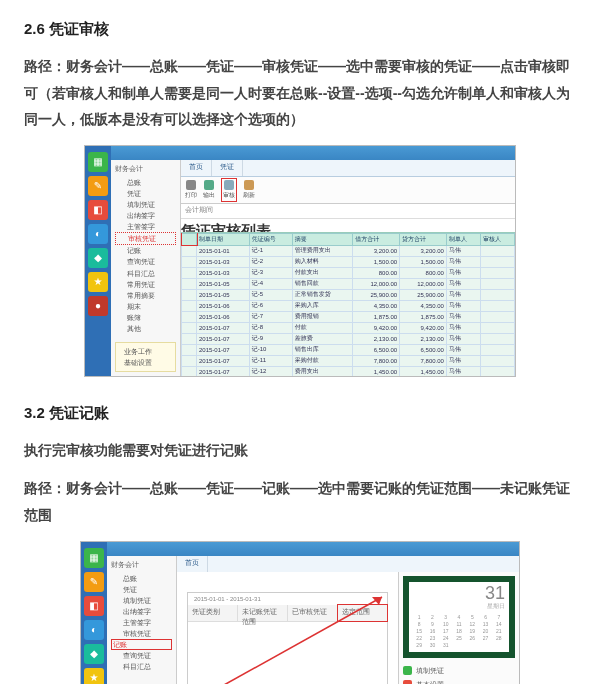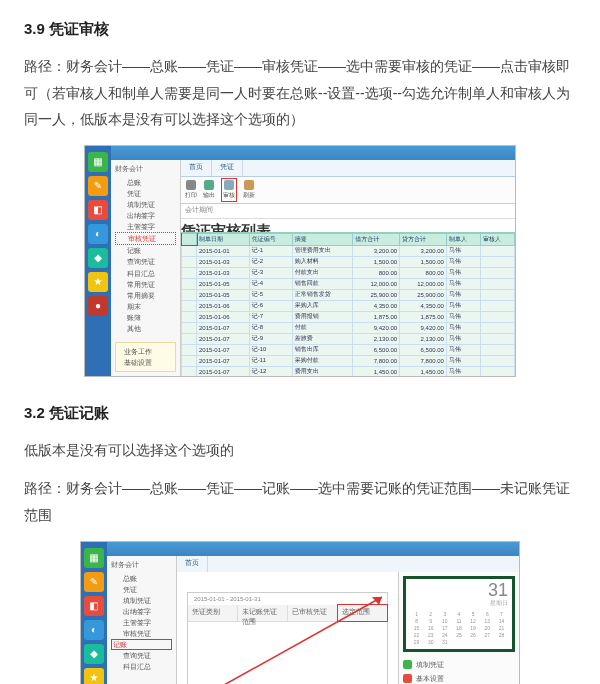--- a/index.html
+++ b/index.html
@@ -14,20 +14,21 @@
   h2 {
     font-size: 15px;
     font-weight: bold;
     margin: 0 0 14px 0;
     color: #222;
   }
   p.body {
     margin: 4px 0 12px 0;
     line-height: 1.9;
     color: #444;
+    font-weight: bold;
   }
   .screenshot-wrap {
     text-align: center;
     margin: 10px 0 24px 0;
   }
   .screenshot {
     display: inline-block;
     border: 1px solid #bbb;
     background: #eaeaea;
     font-size: 7px;
@@ -135,21 +136,21 @@
   .ss2 .tabbar { height:16px; background:#eef5fb; border-bottom:1px solid #b8cde0; display:flex; }
   .ss2 .workarea {
     position:absolute; left:0; top:16px; right:120px; bottom:0;
     border-right:1px solid #ccc; background:#fff;
   }
   .ss2 .rightpanel {
     position:absolute; right:0; top:16px; width:120px; bottom:0;
     background:#fbfbfb; padding:4px; box-sizing:border-box;
   }
   .calendar {
-    background:#fff; border:3px solid #14532d; padding:2px 4px 4px 4px;
+    background:#fff; border:6px solid #14532d; padding:2px 4px 4px 4px;
   }
   .calnum { font-size:18px; color:#888; font-weight:200; text-align:right; line-height:1;}
   .caldow { font-size:6px; color:#aaa; text-align:right; }
   .calgrid { display:grid; grid-template-columns:repeat(7,1fr); gap:1px; margin-top:3px;}
   .calcell { font-size:5px; color:#999; text-align:center; }
   .shortcuts { margin-top:8px; display:flex; flex-direction:column; gap:4px; }
   .sc { display:flex; align-items:center; gap:4px; color:#555; font-size:7px;}
   .sc .dot { width:9px; height:9px; border-radius:2px; }
 
   .workinner {
@@ -169,21 +170,21 @@
     pointer-events:none;
   }
   .arrow line { stroke:#d33; stroke-width:1.5; }
   .arrow polygon { fill:#d33; }
 
   .tree-item.hl2 { color:#d33; border:1px solid #d33; padding:0 1px; }
 </style>
 </head>
 <body>
 
-<h2>3.9 凭证审核</h2>
+<h2>2.6 凭证审核</h2>
 <p class="body">路径：财务会计——总账——凭证——审核凭证——选中需要审核的凭证——点击审核即可（若审核人和制单人需要是同一人时要在总账--设置--选项--勾选允许制单人和审核人为同一人，低版本是没有可以选择这个选项的）</p>
 
 <div class="screenshot-wrap">
   <div class="screenshot ss1">
 
     <div class="leftdock">
       <div class="dock-icon c-green">▦</div>
       <div class="dock-icon c-orange">✎</div>
       <div class="dock-icon c-red">◧</div>
       <div class="dock-icon c-blue">◐</div>
@@ -380,21 +381,21 @@
               </tr>
             </tbody>
         </table>
       </div>
     </div>
 
   </div>
 </div>
 
 <h2>3.2 凭证记账</h2>
-<p class="body">低版本是没有可以选择这个选项的</p>
+<p class="body">执行完审核功能需要对凭证进行记账</p>
 <p class="body">路径：财务会计——总账——凭证——记账——选中需要记账的凭证范围——未记账凭证范围</p>
 
 <div class="screenshot-wrap">
   <div class="screenshot ss2">
 
     <div class="leftdock">
       <div class="dock-icon c-green">▦</div>
       <div class="dock-icon c-orange">✎</div>
       <div class="dock-icon c-red">◧</div>
       <div class="dock-icon c-blue">◐</div>

